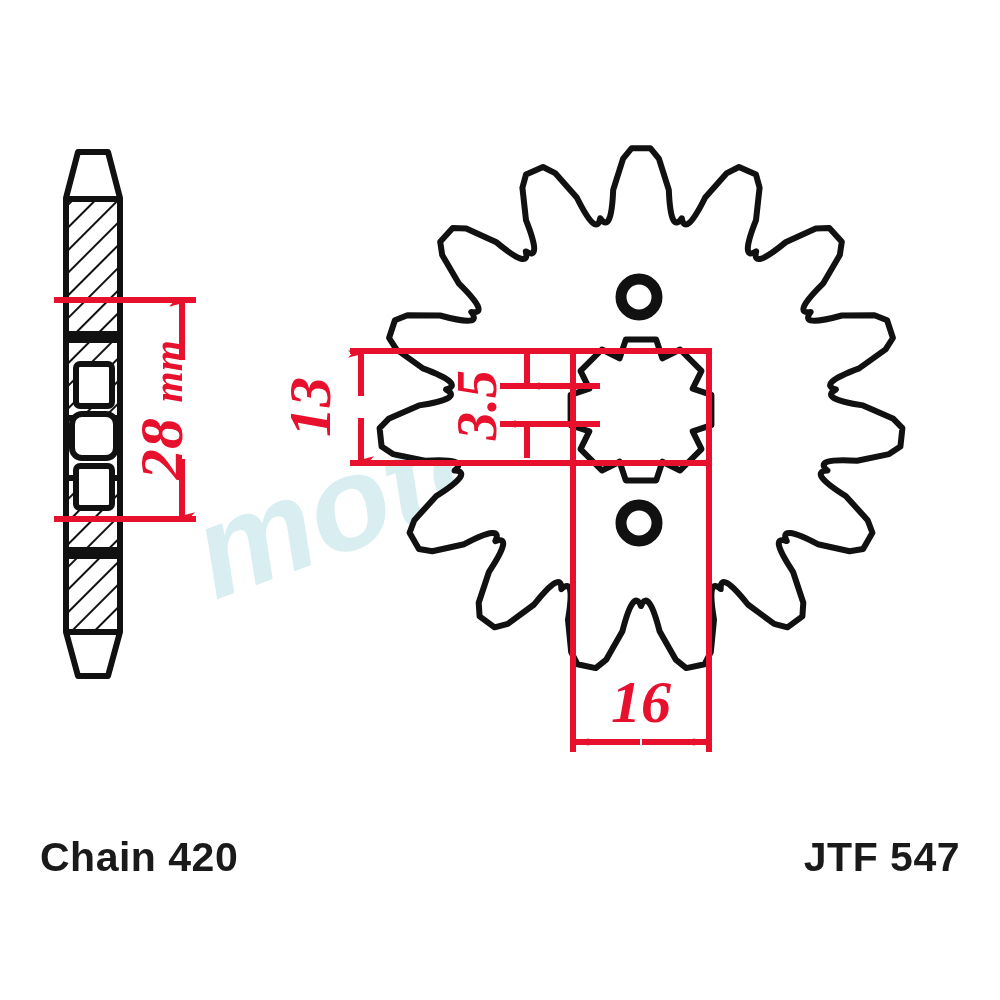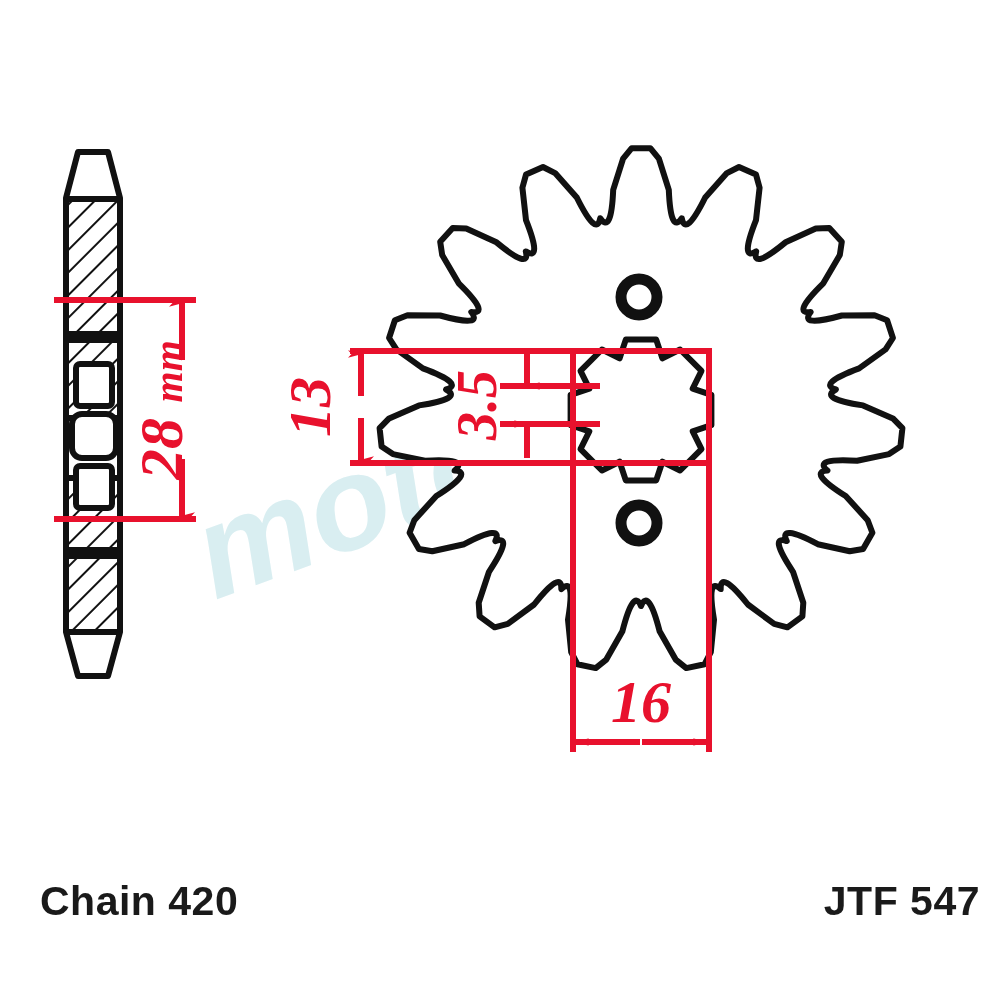--- a/index.html
+++ b/index.html
@@ -1,22 +1,22 @@
 <!DOCTYPE html>
 <html><head>
 <meta charset="utf-8">
 <style>
   html,body{margin:0;padding:0;background:#ffffff;}
   body{width:1000px;height:1000px;overflow:hidden;
        font-family:"Liberation Sans", sans-serif;}
   #sheet{position:relative;width:1000px;height:1000px;background:#fff;}
   #dwg{position:absolute;left:0;top:0;width:1000px;height:1000px;display:block;}
-  .lbl{position:absolute;font-weight:bold;color:#1a1a1a;letter-spacing:0.5px;margin-top:44px;}
+  .lbl{position:absolute;font-weight:bold;color:#1a1a1a;letter-spacing:0.5px;}
   #chain-label{left:40px;top:834px;font-size:41px;}
-  #part-label{right:20px;top:834px;font-size:41px;}
+  #part-label{right:40px;top:834px;font-size:41px;}
 </style>
 </head>
 <body>
 
 <div id="sheet">
 
   <svg id="dwg" viewBox="0 0 1000 1000">
     <defs>
       <pattern id="hatch" width="16" height="16" patternTransform="rotate(45)" patternUnits="userSpaceOnUse">
         <line x1="0" y1="0" x2="0" y2="16" stroke="#111111" stroke-width="4"></line>

